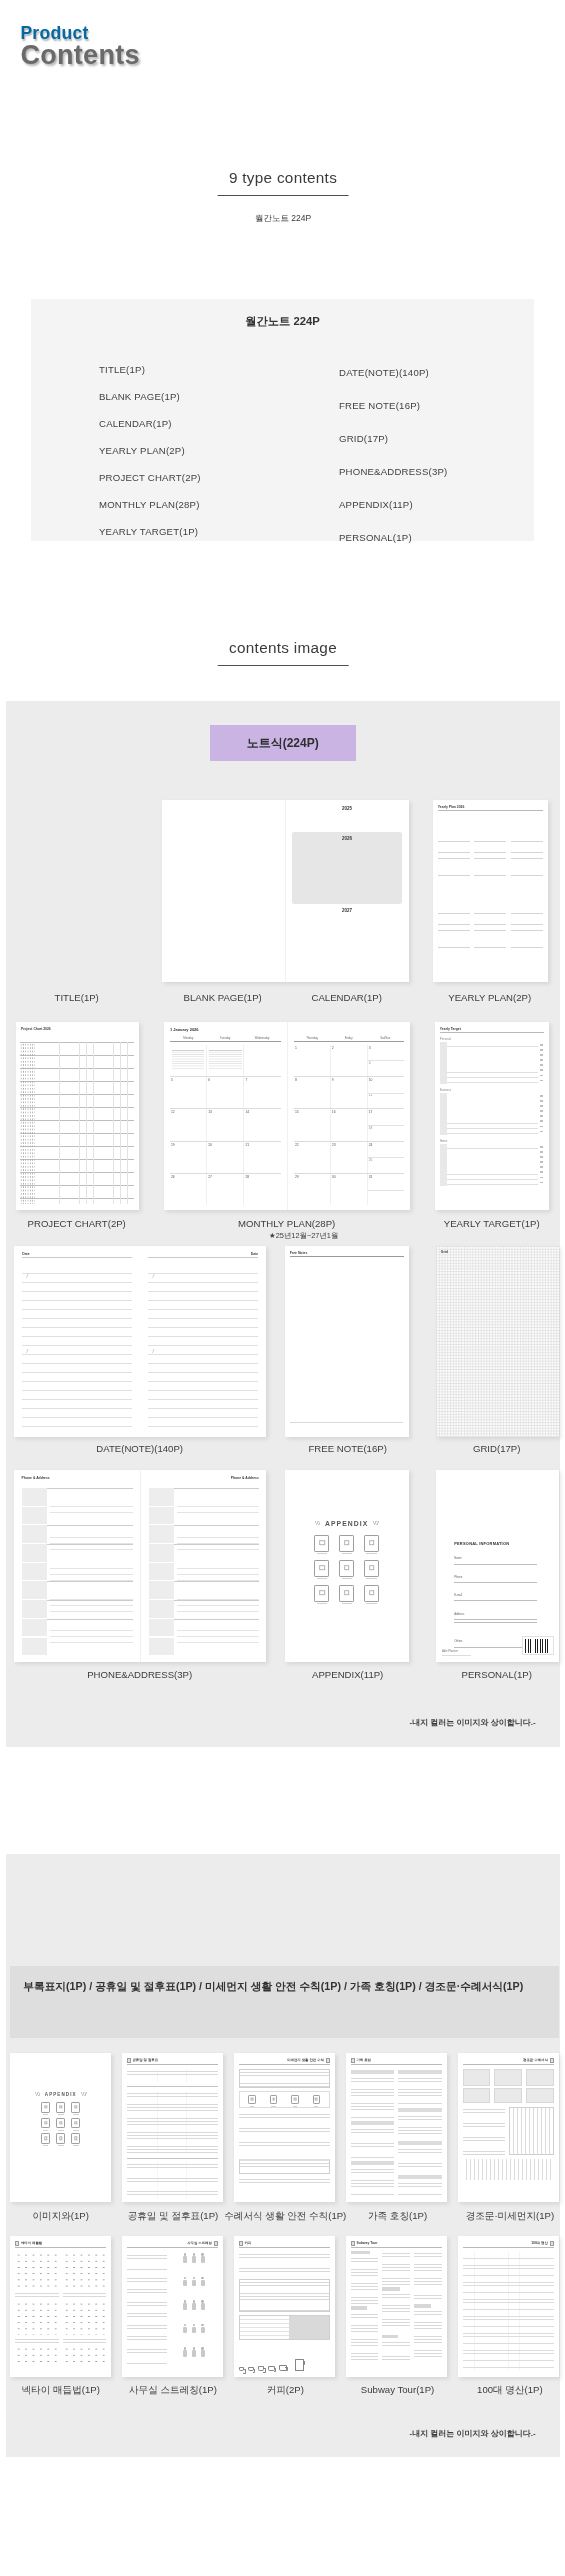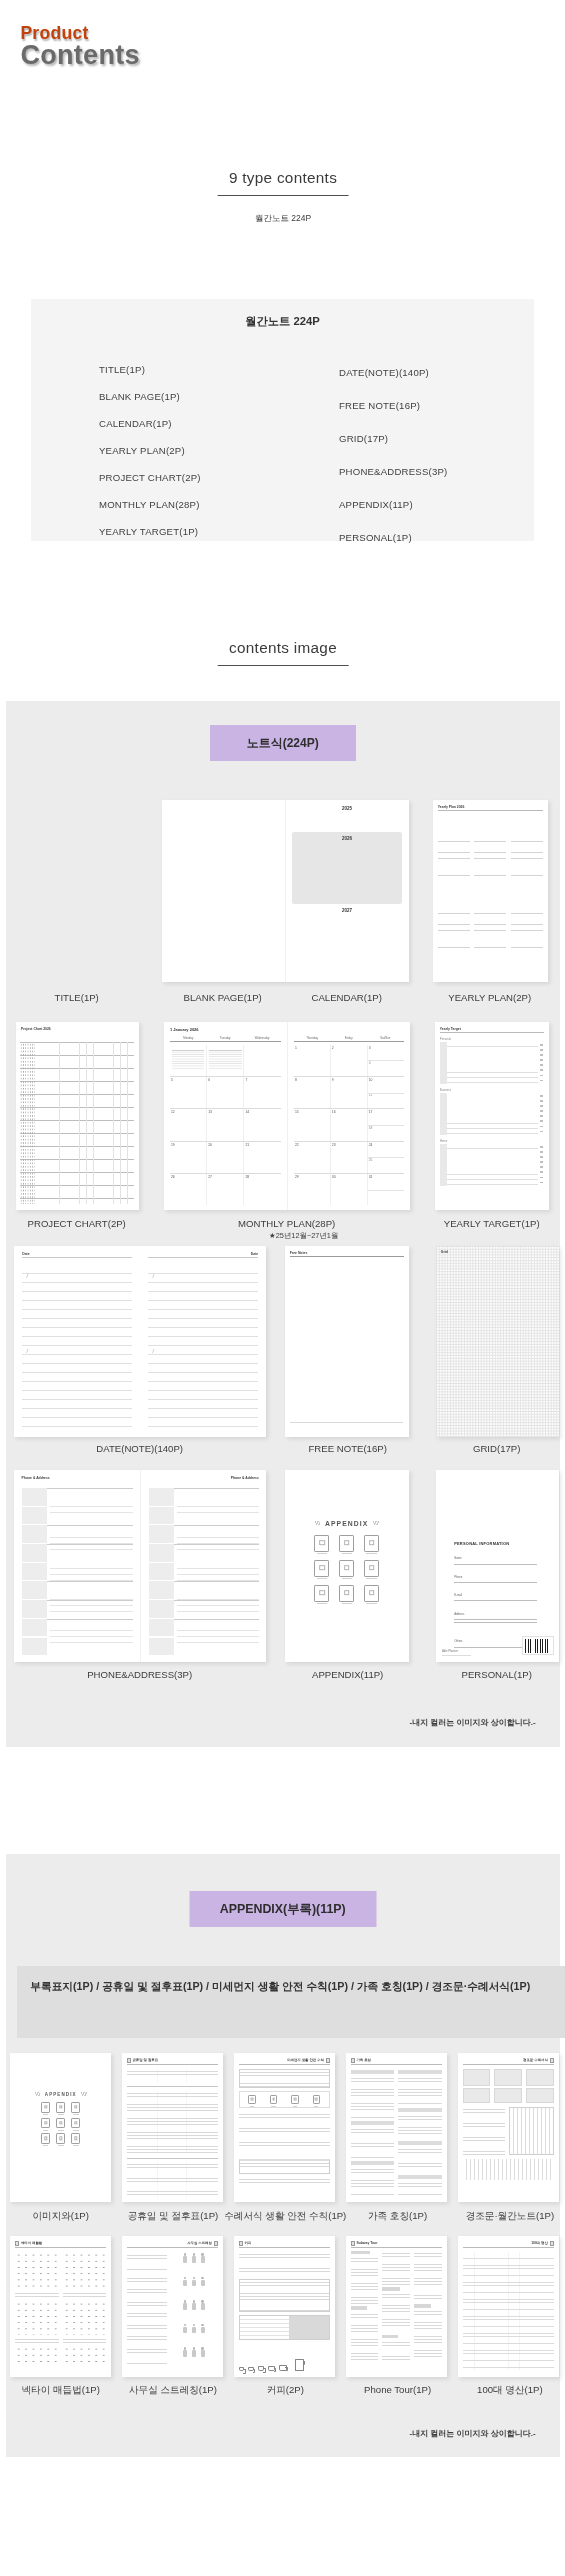--- a/index.html
+++ b/index.html
@@ -2,21 +2,21 @@
 <html style="font-size:9px"><head>
 <meta charset="utf-8">
 <style>
   * { margin:0; padding:0; box-sizing:border-box; }
   html,body { background:#fff; }
   body { font-family:"Liberation Sans","DejaVu Sans",sans-serif; color:#3c3c3c; }
   #canvas { position:relative; width:566px; height:2576px; background:#fff; overflow:hidden; }
 
   
   #logo { position:absolute; left:20.4px; top:24px; }
-  .logo1 { font-size:17.5px; font-weight:bold; color:#c2410c; letter-spacing:0.3px;
+  .logo1 { font-size:17.5px; font-weight:bold; color:#0369a1; letter-spacing:0.3px;
            text-shadow:1.1px 1.7px 1.7px rgba(0,0,0,.30); line-height:1.05; }
   .logo2 { font-size:27px; font-weight:bold; color:#6a6a6a; letter-spacing:0.3px;
            text-shadow:1.7px 2.3px 2.3px rgba(0,0,0,.30); line-height:1.0; }
 
   
   .sec-head { position:absolute; left:50%; transform:translateX(-50%);
               font-size:15.3px; color:#3a3a3a; padding:0 11.3px 8px; letter-spacing:0.3px;
               border-bottom:1.1px solid #4f4f4f; white-space:nowrap; }
   #type-item { position:absolute; top:213px; left:0; right:0; text-align:center; font-size:8.5px; color:#3a3a3a; }
 
@@ -182,21 +182,21 @@
   .cup::after { content:''; position:absolute; right:-2.3px; top:1.1px; width:1.7px; height:2.3px;
                 border:0.6px solid #858585; border-left:none; border-radius:0 1.1px 1.1px 0; }
   .cuprow { position:absolute; left:5.7px; right:5.7px; bottom:5.7px; display:flex; align-items:flex-end; gap:4px; }
 
   
   .lblrow { position:absolute; left:4.5px; display:grid; grid-template-columns:repeat(5,101px); column-gap:11.3px; }
   .lblcell { display:flex; justify-content:center; }
   .lbl-inline { font-size:9.6px; color:#3c3c3c; white-space:nowrap; }
 
   
-  .apx-listbox { position:absolute; left:11px; width:549px; top:112px; height:72px; background:#dedede;
+  .apx-listbox { position:absolute; left:4px; width:549px; top:112px; height:72px; background:#dedede;
                  padding:12px 0 0 13.6px; }
   .apx-listbox div { font-size:10.7px; font-weight:bold; color:#333; line-height:17.5px; white-space:nowrap; }
 </style>
 </head>
 <body>
 
 <div id="canvas">
 
   <div id="logo">
     <div class="logo1">Product</div>
@@ -618,23 +618,20 @@
     </div>
 
     <div class="lbl" style="left:134px;top:968px;">PHONE&amp;ADDRESS(3P)</div>
     <div class="lbl" style="left:342px;top:968px;">APPENDIX(11P)</div>
     <div class="lbl" style="left:491px;top:968px;">PERSONAL(1P)</div>
 
     <div class="color-note" style="top:1016px;">-내지 컬러는 이미지와 상이합니다.-</div>
   </div>
 
   <div class="gray-sec" style="top:1854px;height:603px;">
-    <div class="badge" style="top:37px;width:187px;font-size:12.4px;">
-      <span>APPENDIX(부록)(11P)</span>
-    </div>
 
     <div class="apx-listbox">
       <div>부록표지(1P) / 공휴일 및 절후표(1P) / 미세먼지 생활 안전 수칙(1P) / 가족 호칭(1P) / 경조문·수례서식(1P)</div>
     </div>
 
     <div class="pg" style="left:4.5px;top:199px;width:101px;height:149px;">
       <div class="apx apx-sm" style="top:26%;">
         <div class="apx-title">
             <i class="sl"></i>
             <span>APPENDIX</span>
@@ -909,35 +906,35 @@
         <div class="lblcell">
           <span class="lbl-inline">공휴일 및 절후표(1P)</span>
         </div>
         <div class="lblcell">
           <span class="lbl-inline">수례서식 생활 안전 수칙(1P)</span>
         </div>
         <div class="lblcell">
           <span class="lbl-inline">가족 호칭(1P)</span>
         </div>
         <div class="lblcell">
-          <span class="lbl-inline">경조문·월간노트(1P)</span>
+          <span class="lbl-inline">경조문·미세먼지(1P)</span>
         </div>
       </div>
     <div class="lblrow" style="top:530px;" id="apx-labels-2">
         <div class="lblcell">
           <span class="lbl-inline">넥타이 매듭법(1P)</span>
         </div>
         <div class="lblcell">
           <span class="lbl-inline">사무실 스트레칭(1P)</span>
         </div>
         <div class="lblcell">
           <span class="lbl-inline">커피(2P)</span>
         </div>
         <div class="lblcell">
-          <span class="lbl-inline">Phone Tour(1P)</span>
+          <span class="lbl-inline">Subway Tour(1P)</span>
         </div>
         <div class="lblcell">
           <span class="lbl-inline">100대 명산(1P)</span>
         </div>
       </div>
 
     <div class="color-note" style="top:574px;">-내지 컬러는 이미지와 상이합니다.-</div>
   </div>
 
 </div>

